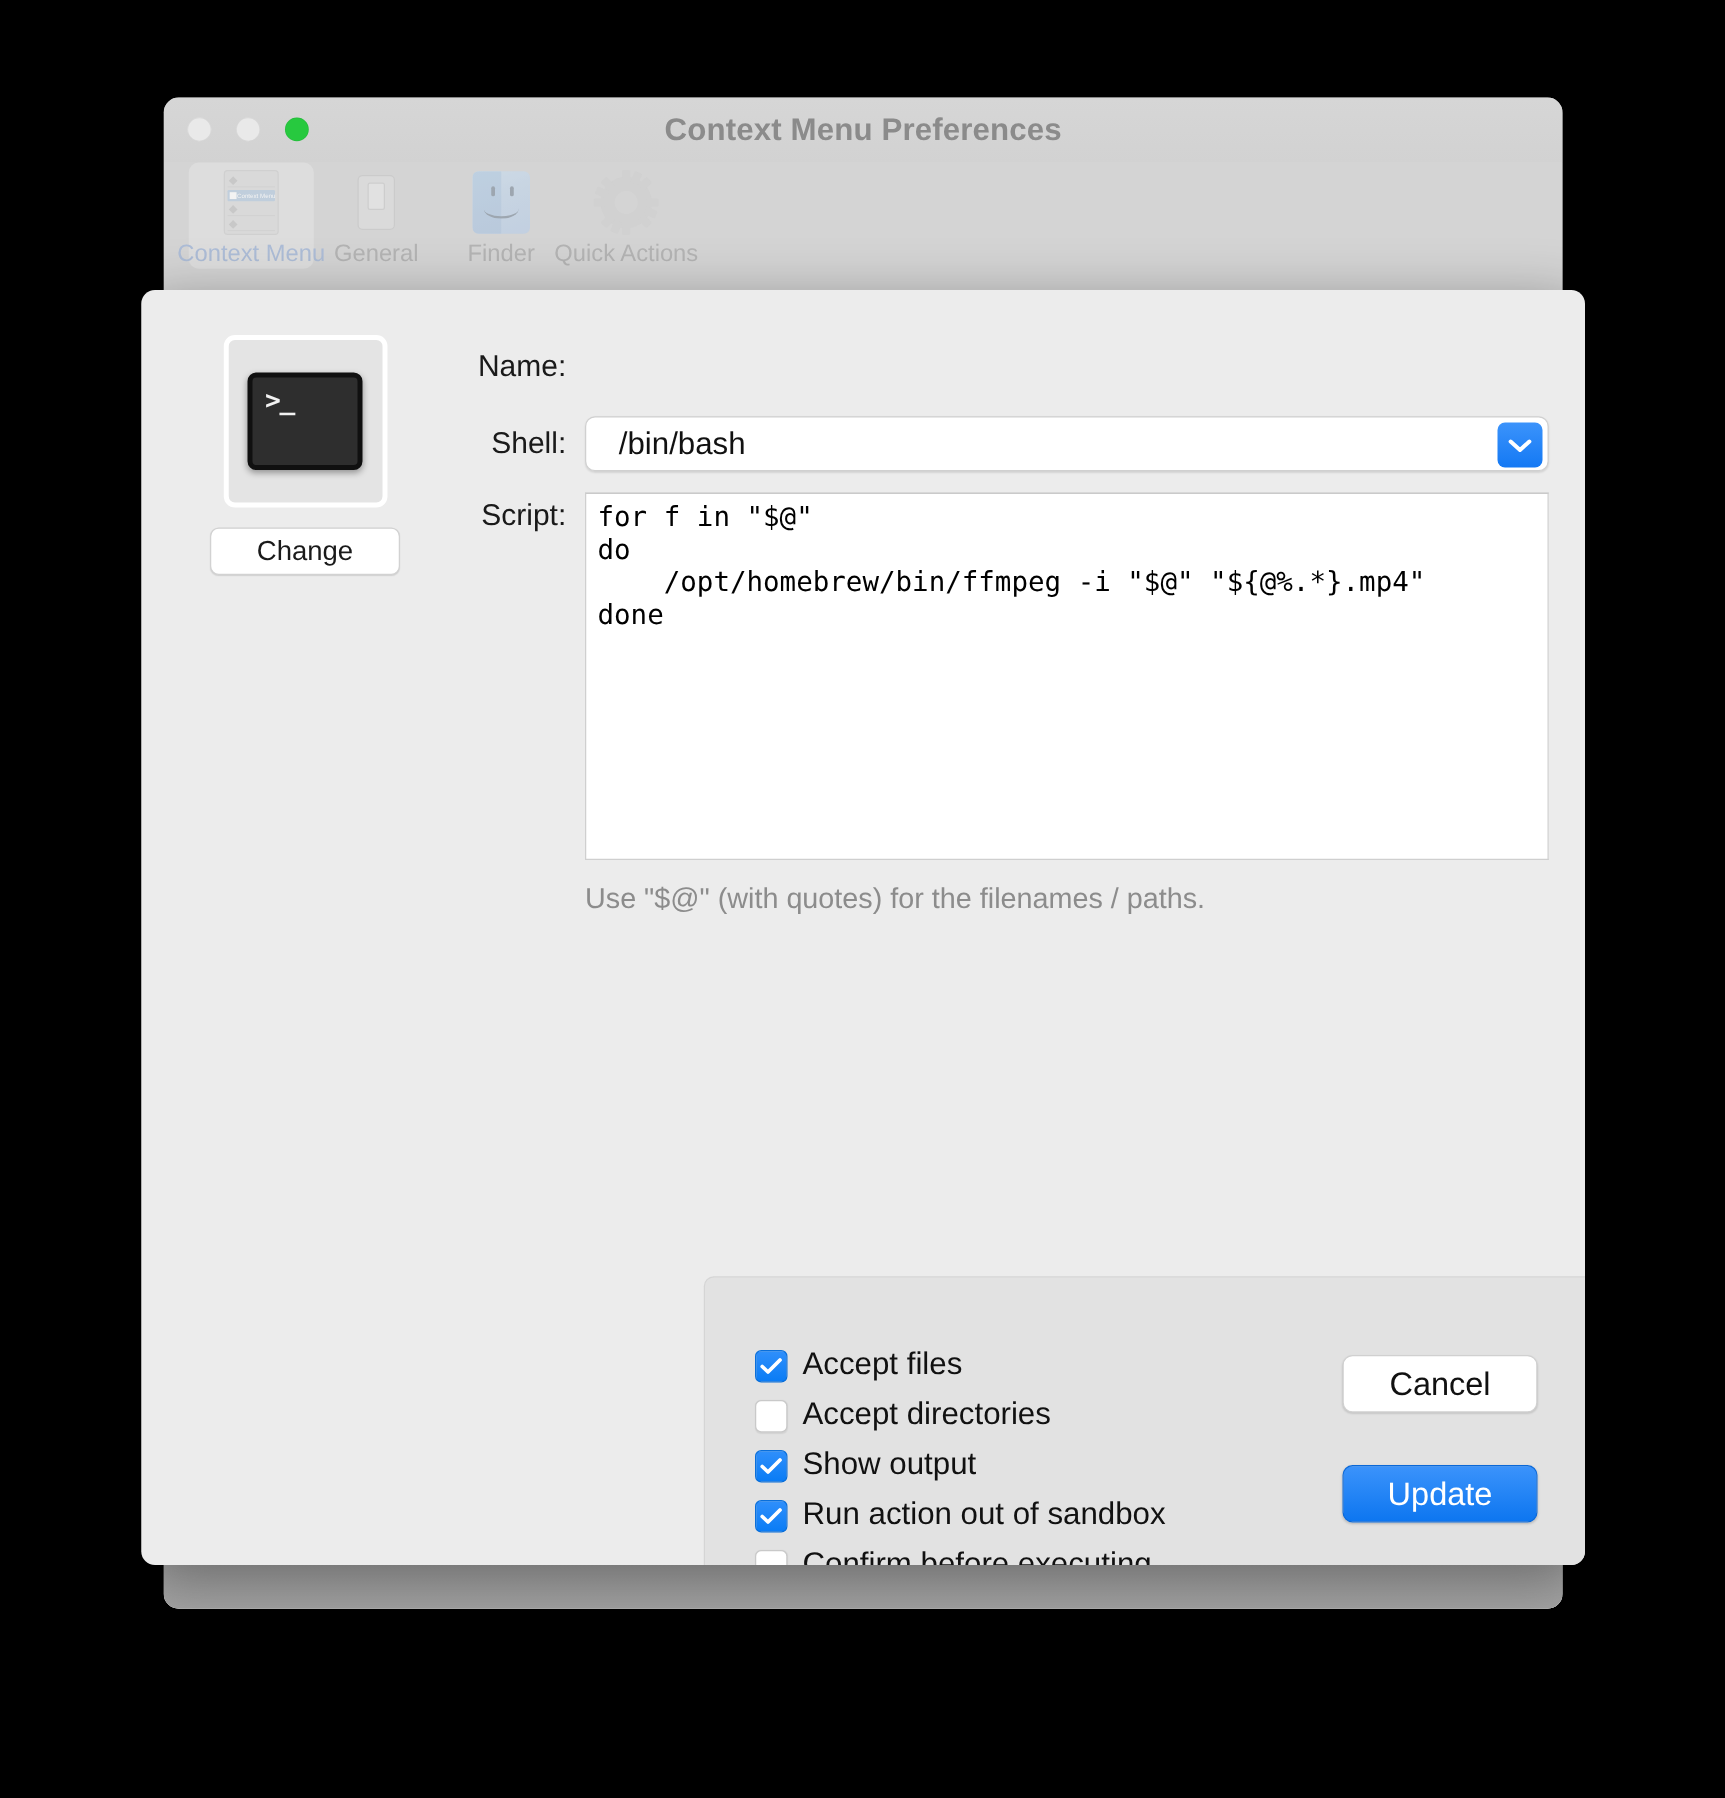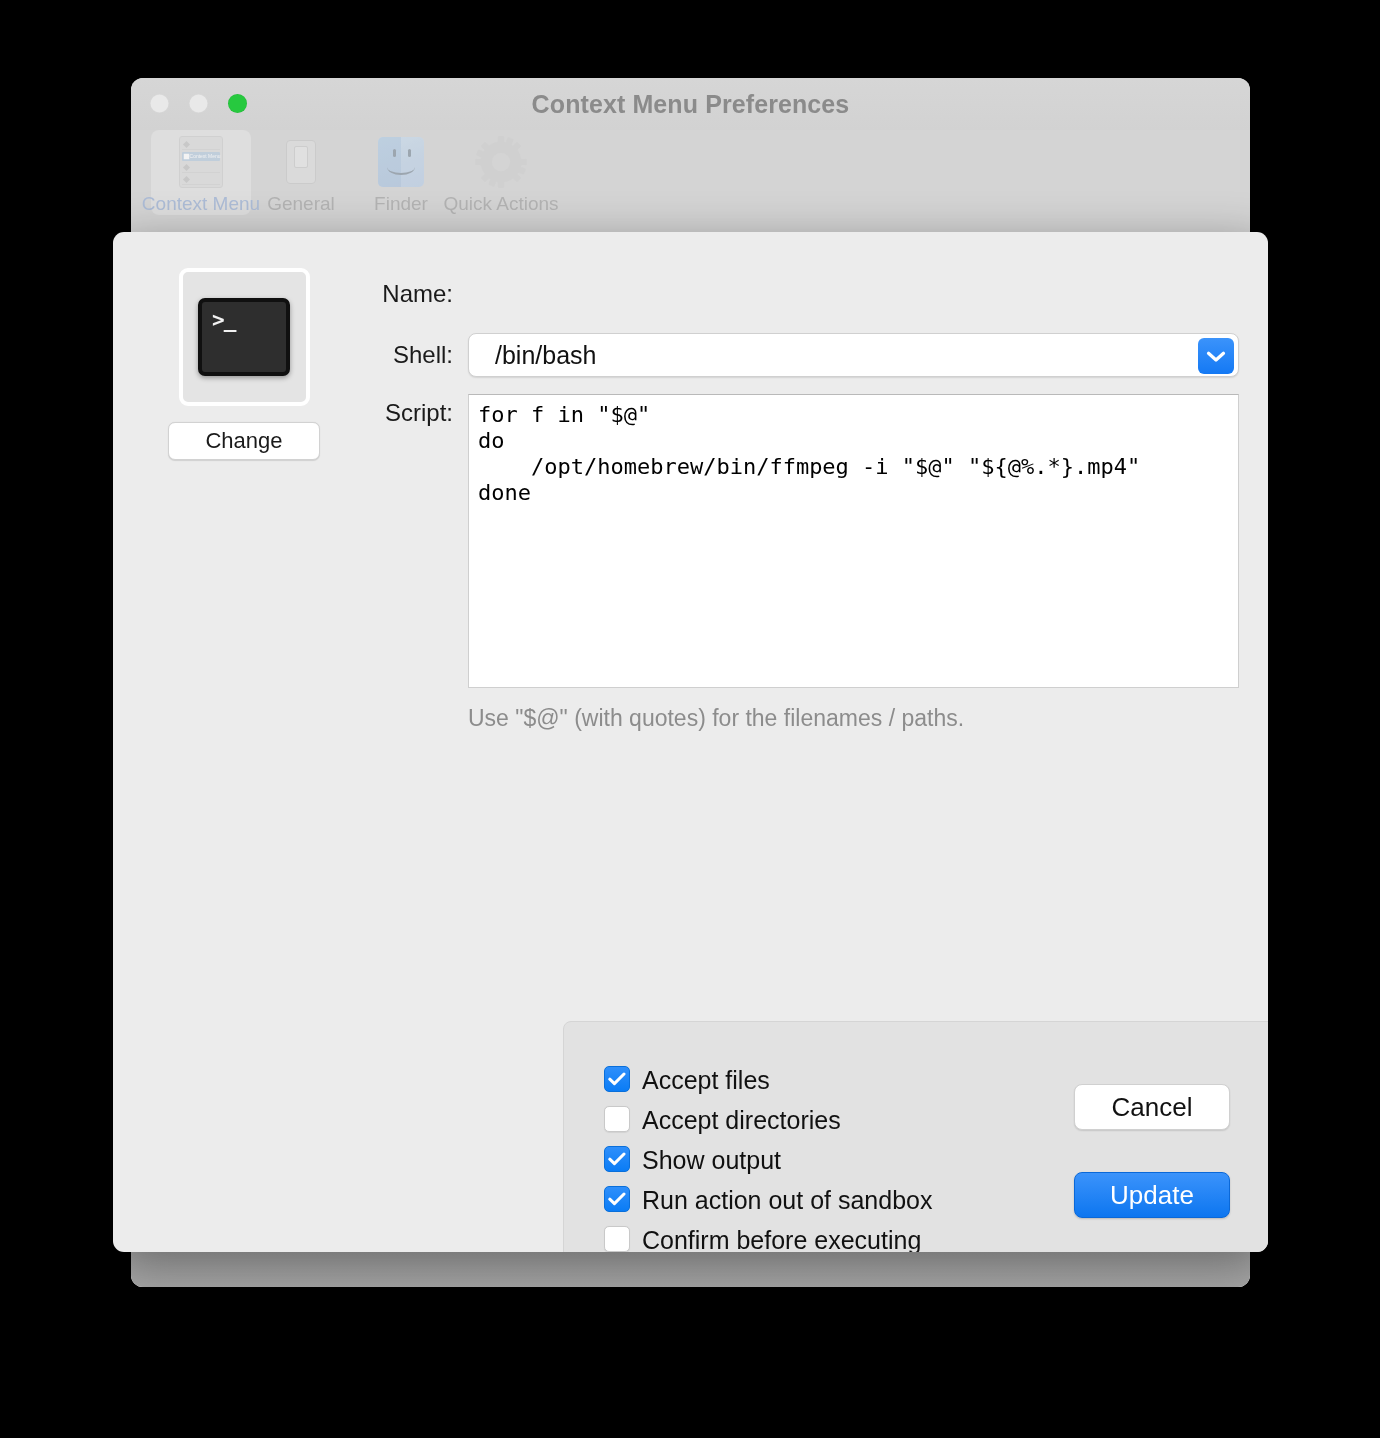--- a/index.html
+++ b/index.html
@@ -416,21 +416,21 @@
     box-shadow: 0 1px 2px rgba(0,0,0,0.16);
   }
 
   #checkbox-list {
     position: absolute;
     left: 40px;
     top: 44px;
   }
   .check-row {
     display: flex;
-    align-items: flex-start;
+    align-items: flex-end;
     height: 40px;
     margin-bottom: 0px;
   }
   .checkbox {
     width: 26px;
     height: 26px;
     border-radius: 5px;
     flex: none;
     margin-right: 12px;
     box-sizing: border-box;

